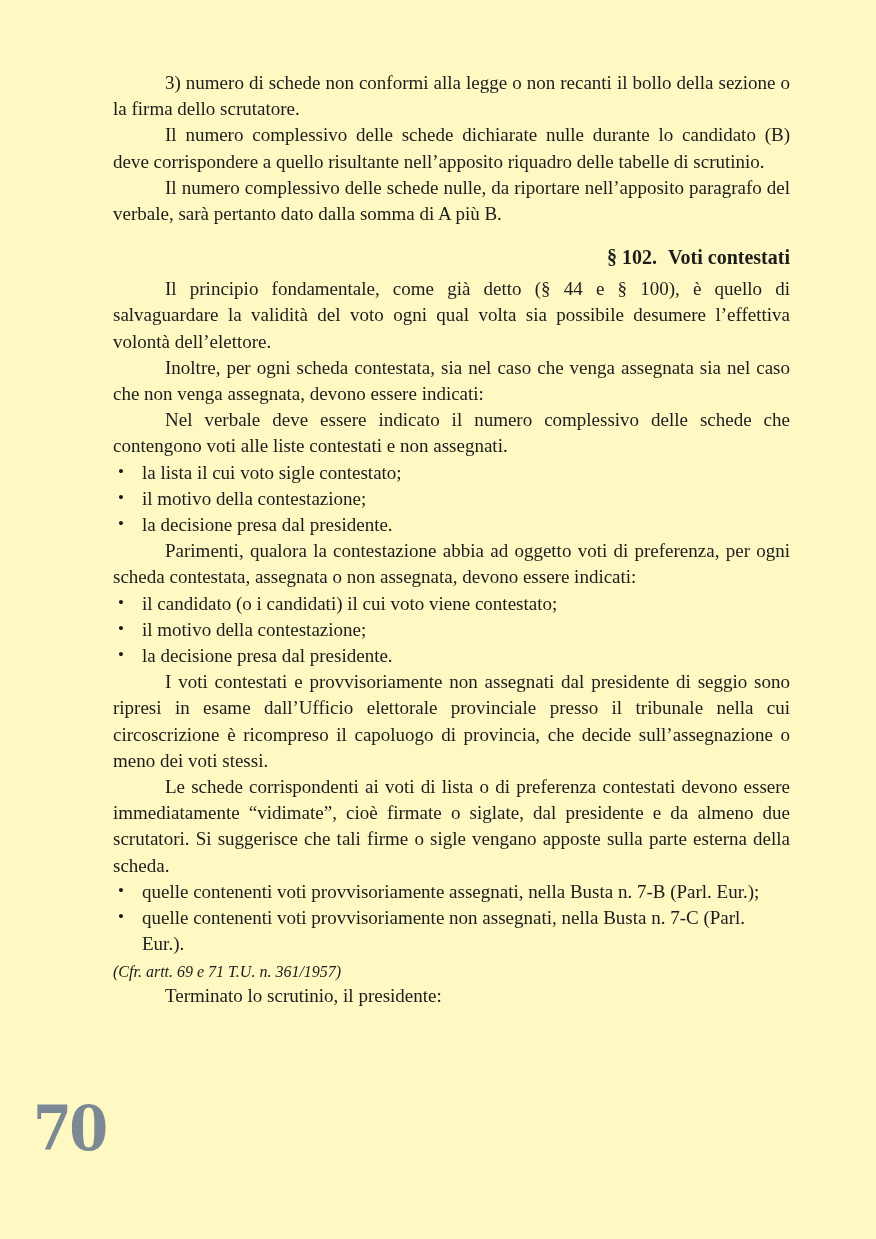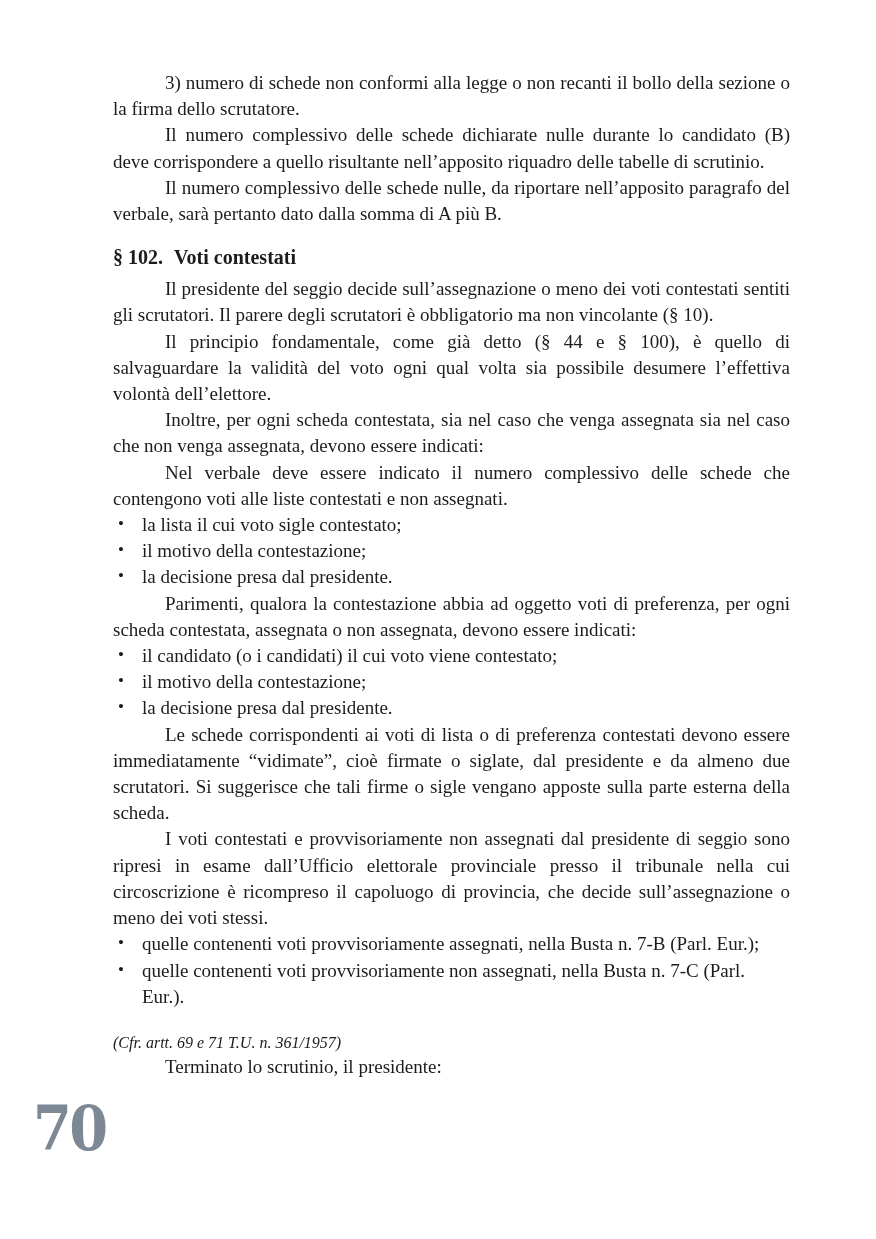--- a/index.html
+++ b/index.html
@@ -24,41 +24,41 @@
   }
   .para {
     margin: 0;
     text-indent: 52px;
   }
   .section-heading {
     margin: 17px 0 5px 0;
     font-size: 20px;
     font-weight: bold;
     line-height: 27px;
-    text-align: left;
+    text-align: right;
   }
   .section-heading .heading-title { margin-left: 11px; }
   .bullet-list {
     list-style: none;
     margin: 0;
     padding: 0;
   }
   .bullet-item {
     position: relative;
     padding-left: 29px;
     text-align: left;
   }
   .bullet-item .bullet {
     position: absolute;
     left: 5px;
     top: -1px;
     font-size: 17px;
   }
   .citation {
-    margin: 22px 0 0 0;
+    margin: 3px 0 0 0;
     font-style: italic;
     font-size: 16px;
     line-height: 22px;
     text-align: left;
     text-indent: 0;
   }
   .heading-gap { margin-top: 24px; }
   .page-number {
     position: absolute;
     left: 33px;
@@ -68,32 +68,31 @@
     font-weight: bold;
     letter-spacing: -3px;
     line-height: 1;
     transform: scaleX(0.9);
     transform-origin: left top;
   }
 </style>
 </head>
 <body>
 
-<div class="page" style="background: #ffffff; color: rgb(28, 28, 28);">
+<div class="page" style="background: #fef9c3; color: rgb(28, 28, 28);">
   <main class="text-column">
 
     <p class="para">3) numero di schede non conformi alla legge o non recanti il bollo della sezione o la firma dello scrutatore.</p>
     <p class="para">Il numero complessivo delle schede dichiarate nulle durante lo candidato (B) deve corrispondere a quello risultante nell’apposito riquadro delle tabelle di scrutinio.</p>
     <p class="para">Il numero complessivo delle schede nulle, da riportare nell’apposito paragrafo del verbale, sarà pertanto dato dalla somma di A più B.</p>
 
     <h2 class="section-heading">
       <span>§ 102.</span><span class="heading-title">Voti contestati</span>
     </h2>
 
-    <p class="para">Il presidente del seggio decide sull’assegnazione o meno dei voti contestati sentiti gli scrutatori. Il parere degli scrutatori è obbligatorio ma non vincolante (§ 10).</p>
     <p class="para">Il principio fondamentale, come già detto (§ 44 e § 100), è quello di salvaguardare la validità del voto ogni qual volta sia possibile desumere l’effettiva volontà dell’elettore.</p>
     <p class="para">Inoltre, per ogni scheda contestata, sia nel caso che venga assegnata sia nel caso che non venga assegnata, devono essere indicati:</p>
     <p class="para">Nel verbale deve essere indicato il numero complessivo delle schede che contengono voti alle liste contestati e non assegnati.</p>
 
     <ul class="bullet-list">
       <li class="bullet-item">
         <span class="bullet">•</span>
         <span>la lista il cui voto sigle contestato;</span>
       </li>
       <li class="bullet-item">
@@ -116,22 +115,22 @@
       <li class="bullet-item">
         <span class="bullet">•</span>
         <span>il motivo della contestazione;</span>
       </li>
       <li class="bullet-item">
         <span class="bullet">•</span>
         <span>la decisione presa dal presidente.</span>
       </li>
     </ul>
 
+    <p class="para">I voti contestati e provvisoriamente non assegnati dal presidente di seggio sono ripresi in esame dall’Ufficio elettorale provinciale presso il tribunale nella cui circoscrizione è ricompreso il capoluogo di provincia, che decide sull’assegnazione o meno dei voti stessi.</p>
     <p class="para">Le schede corrispondenti ai voti di lista o di preferenza contestati devono essere immediatamente “vidimate”, cioè firmate o siglate, dal presidente e da almeno due scrutatori. Si suggerisce che tali firme o sigle vengano apposte sulla parte esterna della scheda.</p>
-    <p class="para">I voti contestati e provvisoriamente non assegnati dal presidente di seggio sono ripresi in esame dall’Ufficio elettorale provinciale presso il tribunale nella cui circoscrizione è ricompreso il capoluogo di provincia, che decide sull’assegnazione o meno dei voti stessi.</p>
 
     <ul class="bullet-list">
       <li class="bullet-item">
         <span class="bullet">•</span>
         <span>quelle contenenti voti provvisoriamente assegnati, nella Busta n. 7-B (Parl. Eur.);</span>
       </li>
       <li class="bullet-item">
         <span class="bullet">•</span>
         <span>quelle contenenti voti provvisoriamente non assegnati, nella Busta n. 7-C (Parl. Eur.).</span>
       </li>

